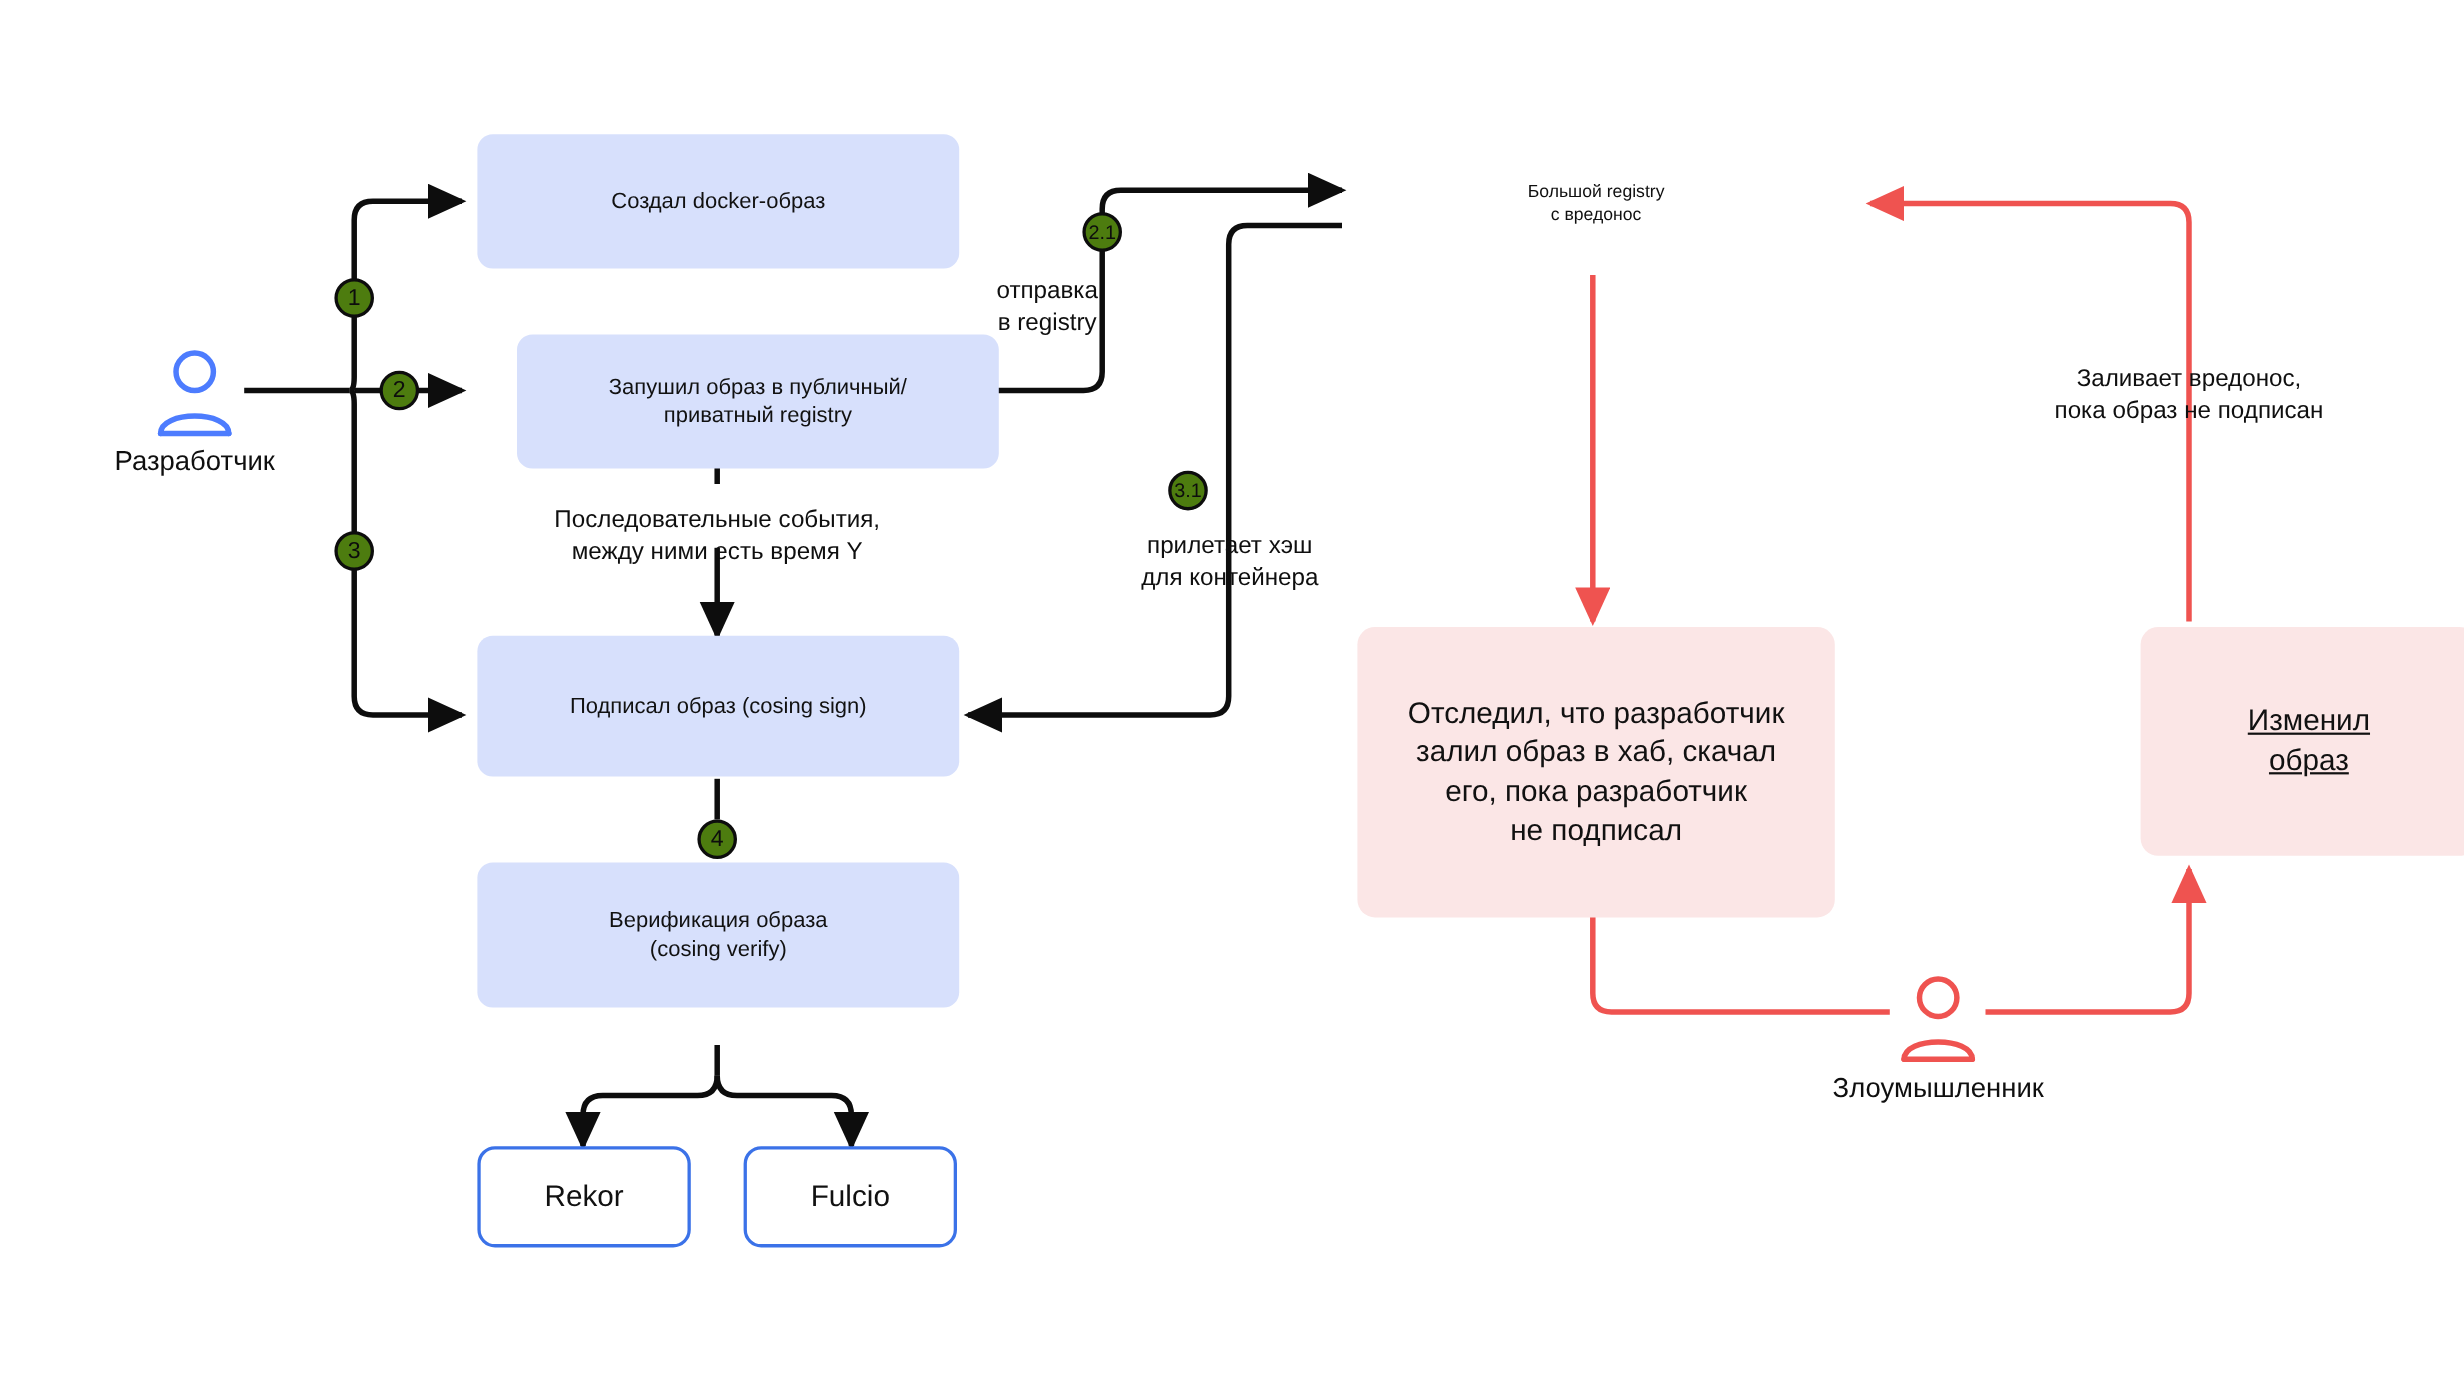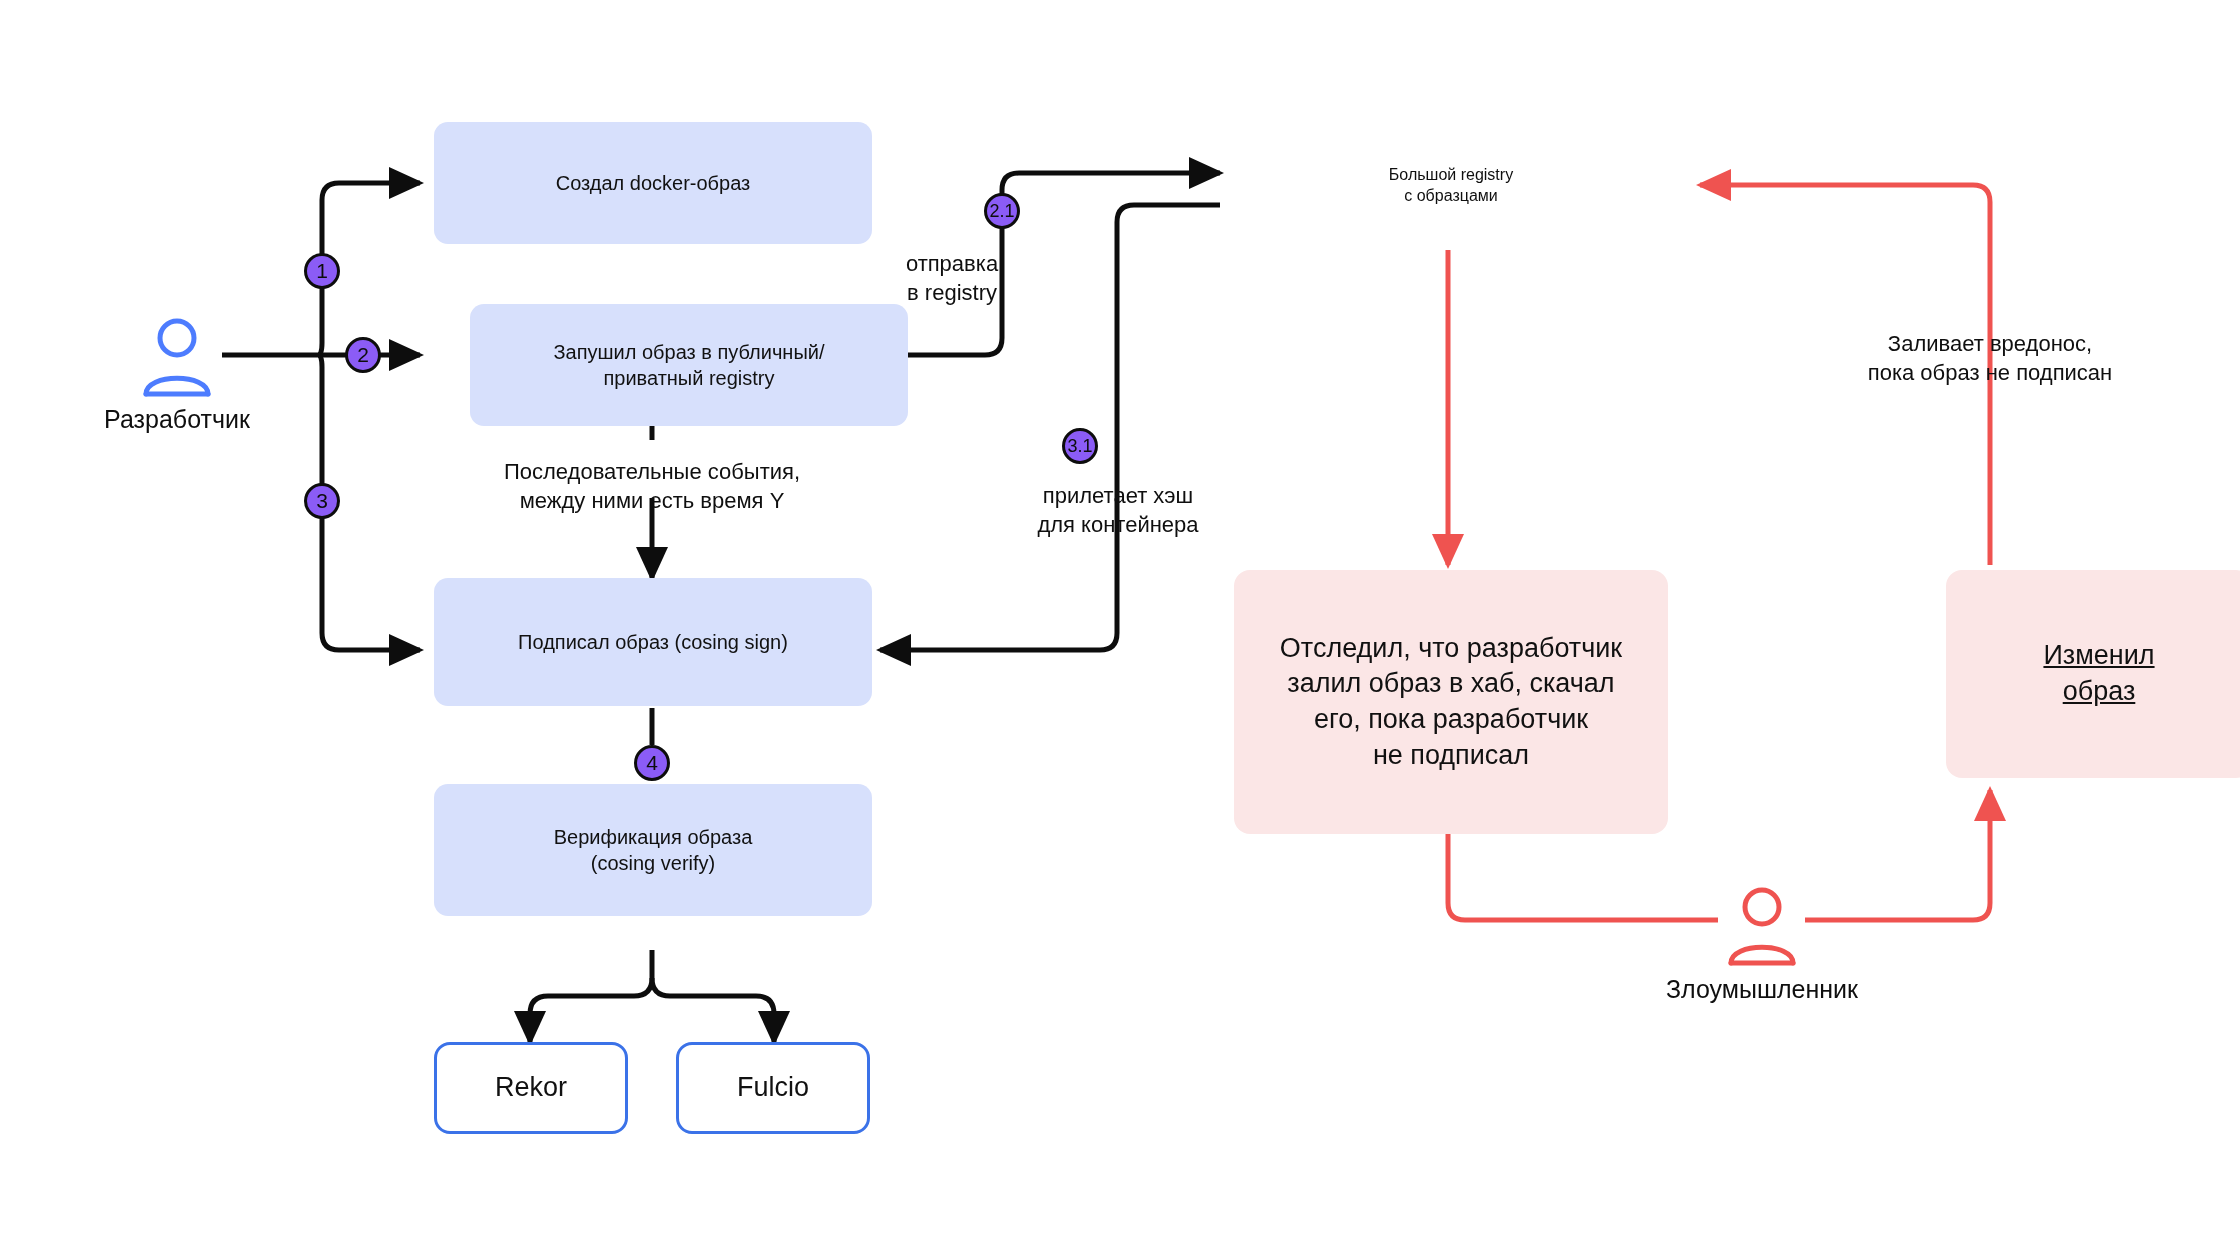--- a/index.html
+++ b/index.html
@@ -70,21 +70,21 @@
     white-space: nowrap;
   }
   .actor-icon {
     position: absolute;
   }
   .step-badge {
     position: absolute;
     width: 36px;
     height: 36px;
     border-radius: 50%;
-    background: #8b5cf6;
+    background: #4d7c0f;
     border: 3px solid #0d0d0d;
     display: flex;
     align-items: center;
     justify-content: center;
     font-size: 21px;
     color: #0d0d0d;
     box-sizing: border-box;
   }
   .step-badge.small-text { font-size: 18px; }
 </style>
@@ -162,21 +162,21 @@
   <div class="node node-blue-fill" style="left:434px; top:578px; width:438px; height:128px;">Подписал образ (cosing sign)</div>
 
   <div class="node node-blue-fill" style="left:434px; top:784px; width:438px; height:132px;">Верификация образа
 (cosing verify)</div>
 
   <div class="node node-blue-outline-strong" style="left:434px; top:1042px; width:194px; height:92px;">Rekor</div>
 
   <div class="node node-blue-outline-strong" style="left:676px; top:1042px; width:194px; height:92px;">Fulcio</div>
 
   <div class="node node-blue-outline-soft" style="left:1234px; top:122px; width:434px; height:126px;">Большой registry
-с образцами</div>
+с вредонос</div>
 
   <div class="node node-pink-fill" style="left:1234px; top:570px; width:434px; height:264px;">Отследил, что разработчик
 залил образ в хаб, скачал
 его, пока разработчик
 не подписал</div>
 
   <div class="node node-pink-fill" style="left:1946px; top:570px; width:306px; height:208px;text-decoration:underline;">Изменил
 образ</div>
 
   <div class="step-badge" style="left:304px; top:253px;">1</div>

